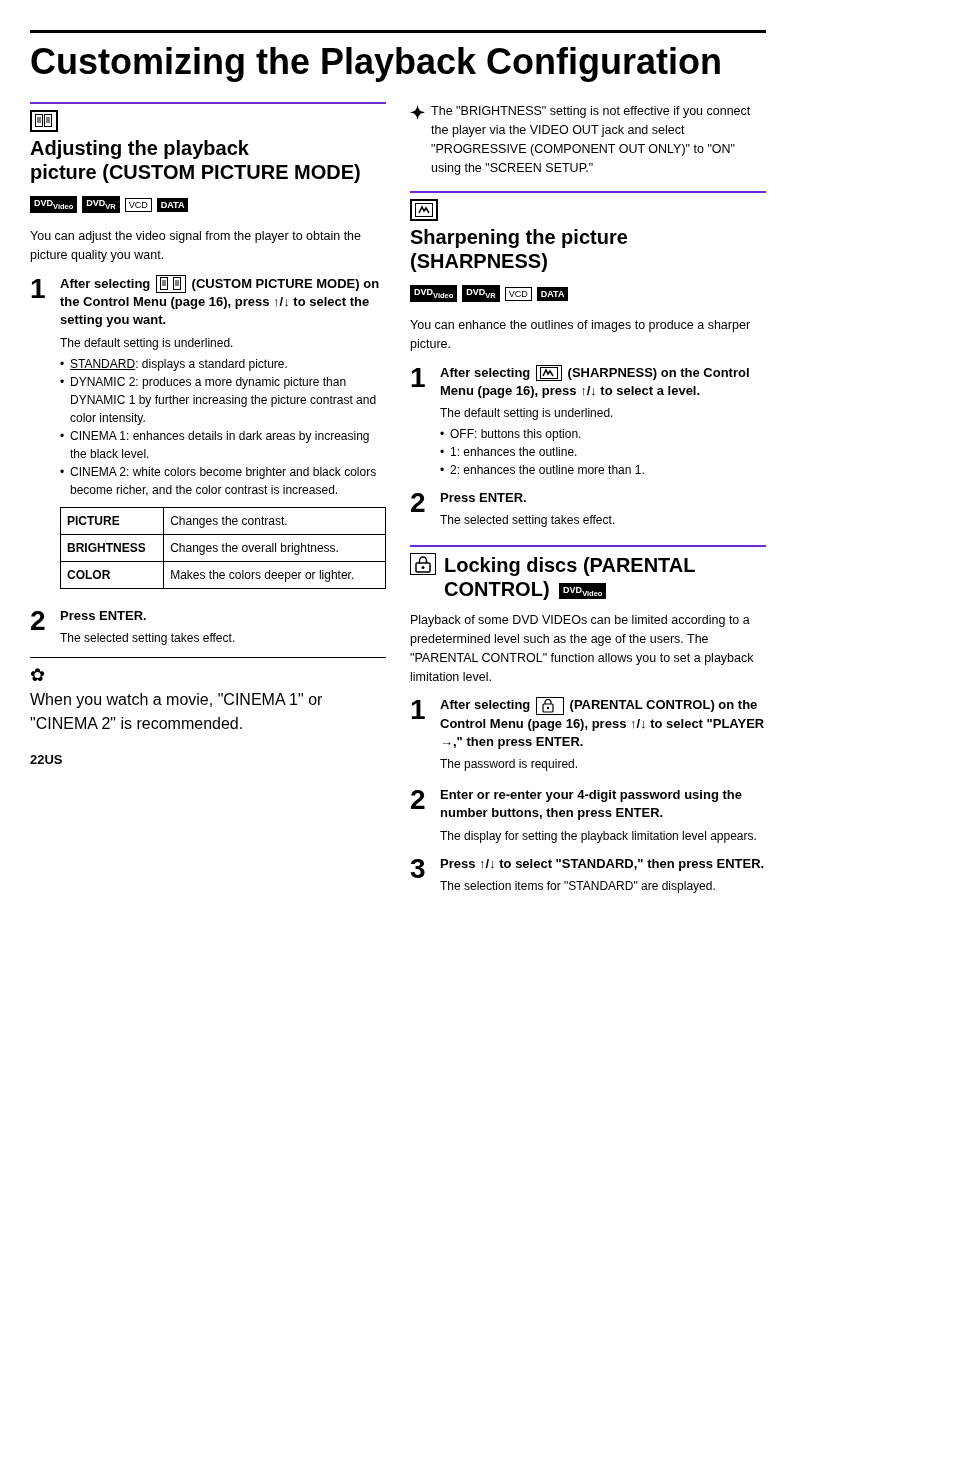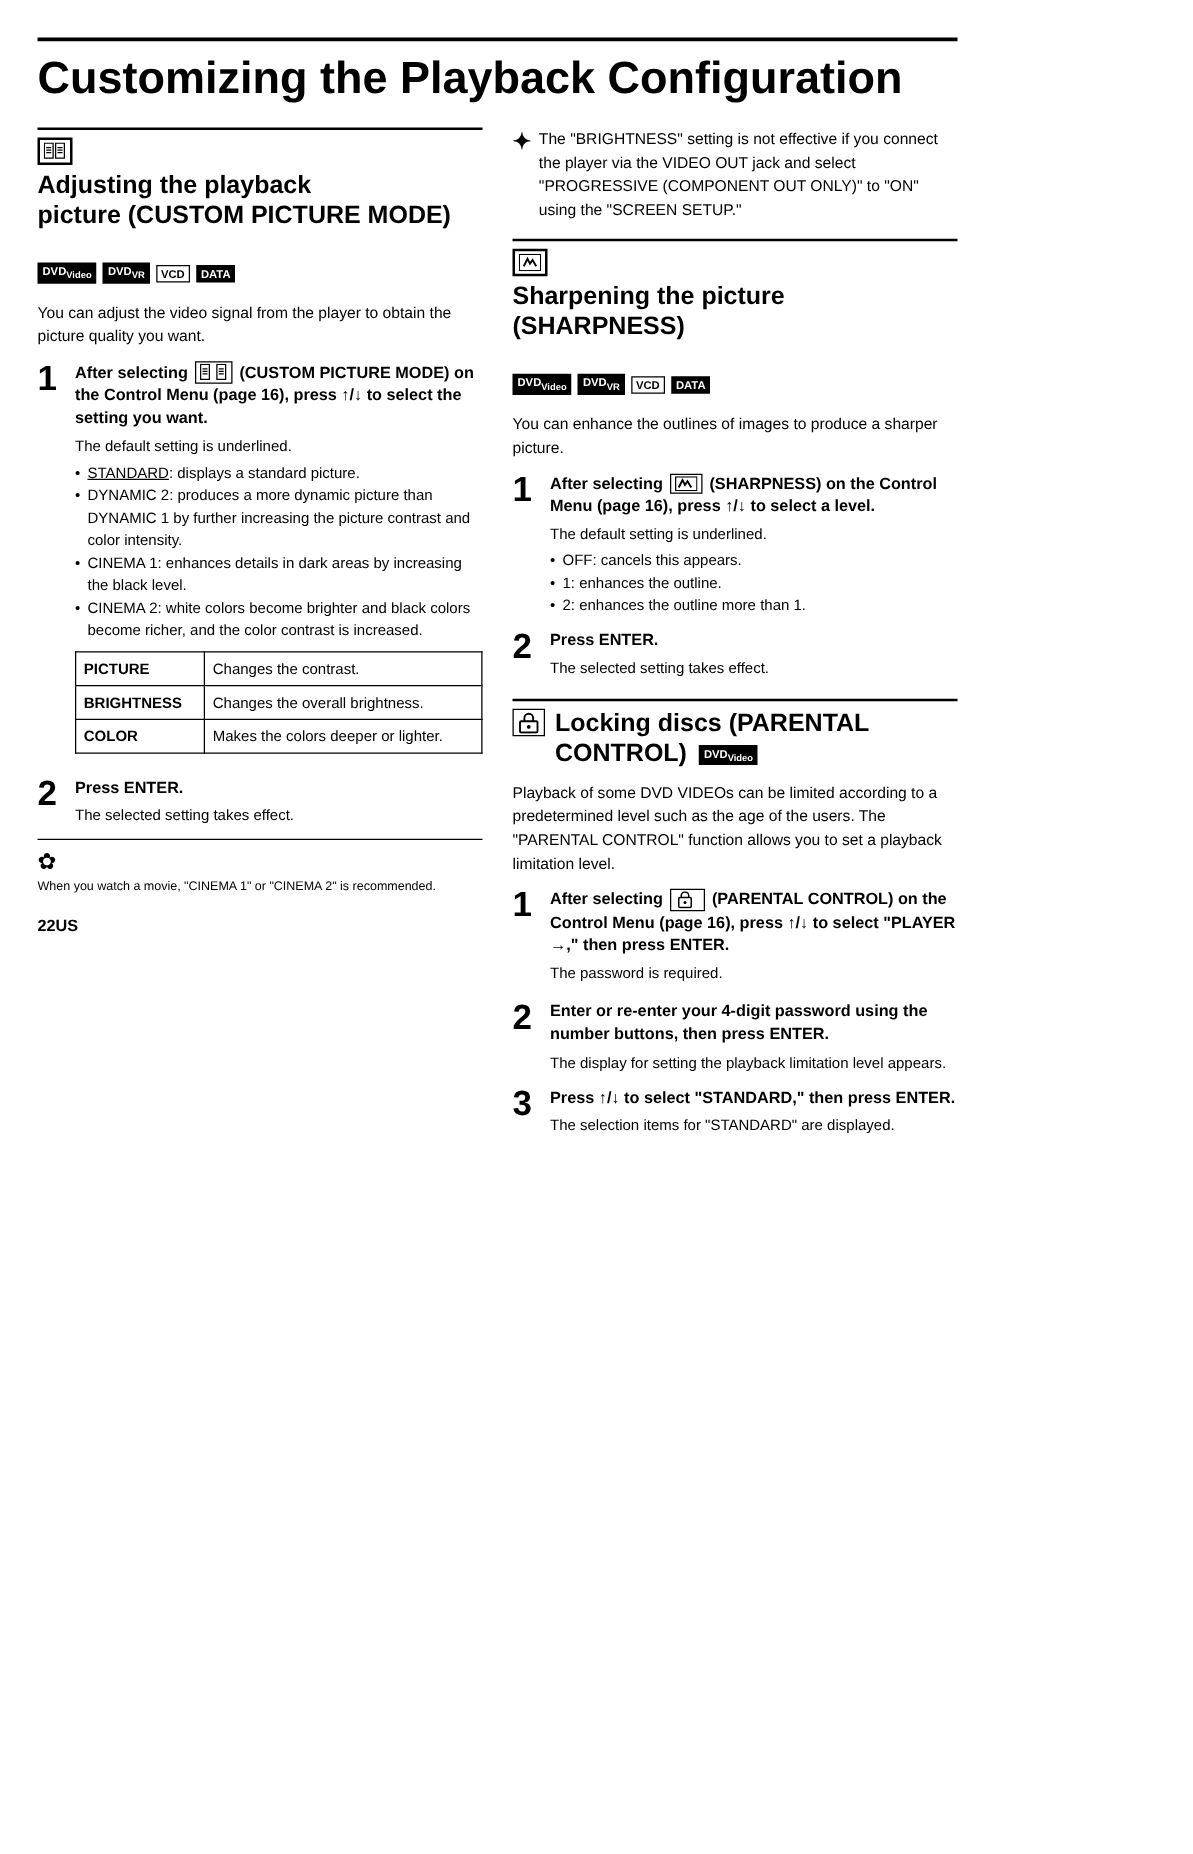--- a/index.html
+++ b/index.html
@@ -39,27 +39,27 @@
       min-width: 0;
     }
     .right-col {
       flex: 1;
       min-width: 0;
     }
     .section {
       margin-bottom: 16px;
     }
     .section-header {
-      border-top: 2px solid #000000;
+      border-top: 2px solid #6d28d9;
       padding-top: 6px;
       margin-bottom: 8px;
       display: flex;
       align-items: flex-start;
       flex-wrap: wrap;
-      gap: 20px;
+      gap: 6px;
     }
     .section-title-lg {
       font-size: 20px;
       font-weight: 900;
       line-height: 1.2;
     }
     .icon-box {
       display: inline-flex;
       align-items: center;
       justify-content: center;
@@ -82,21 +82,21 @@
       padding: 2px 4px;
       margin-right: 2px;
       vertical-align: middle;
       white-space: nowrap;
     }
     .badge-outline {
       display: inline-block;
       border: 1.5px solid #000;
       color: #000;
       font-size: 9px;
-      font-weight: 700;
+      font-weight: 400;
       padding: 1px 3px;
       margin-right: 2px;
       vertical-align: middle;
       white-space: nowrap;
     }
     .badges-row {
       display: flex;
       flex-wrap: wrap;
       gap: 3px;
       align-items: center;
@@ -171,21 +171,21 @@
     .tip-section {
       margin-top: 10px;
       border-top: 1px solid #000;
       padding-top: 6px;
     }
     .tip-icon {
       font-size: 18px;
       margin-bottom: 2px;
     }
     .tip-text {
-      font-size: 10px;
+      font-size: 16px;
       line-height: 1.5;
     }
     .page-num {
       font-size: 13px;
       font-weight: 700;
       margin-top: 10px;
     }
     .header-icon-title {
       display: flex;
       align-items: flex-start;
@@ -354,21 +354,21 @@
                 <svg width="18" height="12" viewBox="0 0 18 12" fill="none" xmlns="http://www.w3.org/2000/svg">
                   <rect x="0.5" y="0.5" width="17" height="11" stroke="#000" fill="none" stroke-width="1"></rect>
                   <polyline points="3,9 6,3 8,7 10,4 13,9" stroke="#000" stroke-width="1.5" fill="none"></polyline>
                 </svg>
               </span>
               <span>(SHARPNESS) on the Control Menu (page 16), press ↑/↓ to select a level.</span>
             </div>
             <div class="step-body">
               <p>The default setting is underlined.</p>
               <ul class="bullet-list">
-                <li>OFF: cancels this appears.</li>
+                <li>OFF: buttons this option.</li>
                 <li>1: enhances the outline.</li>
                 <li>2: enhances the outline more than 1.</li>
               </ul>
             </div>
           </div>
         </div>
 
         <div class="step">
           <div class="step-num">2</div>
           <div class="step-content">

